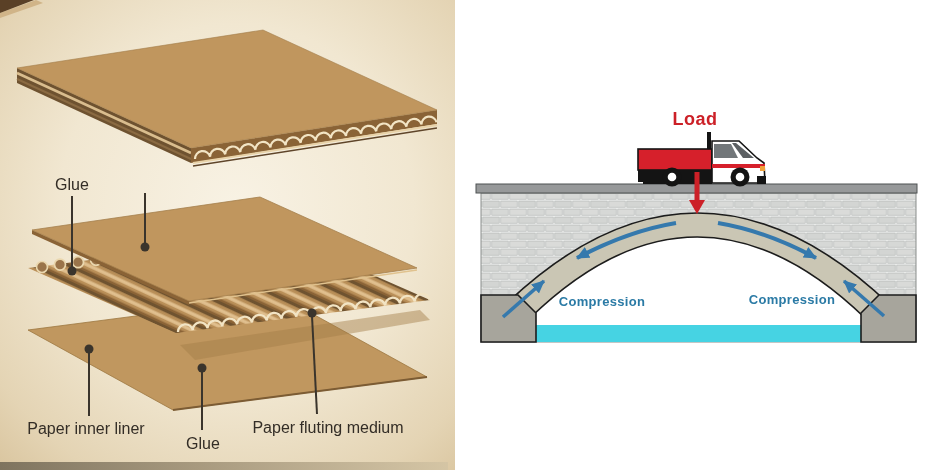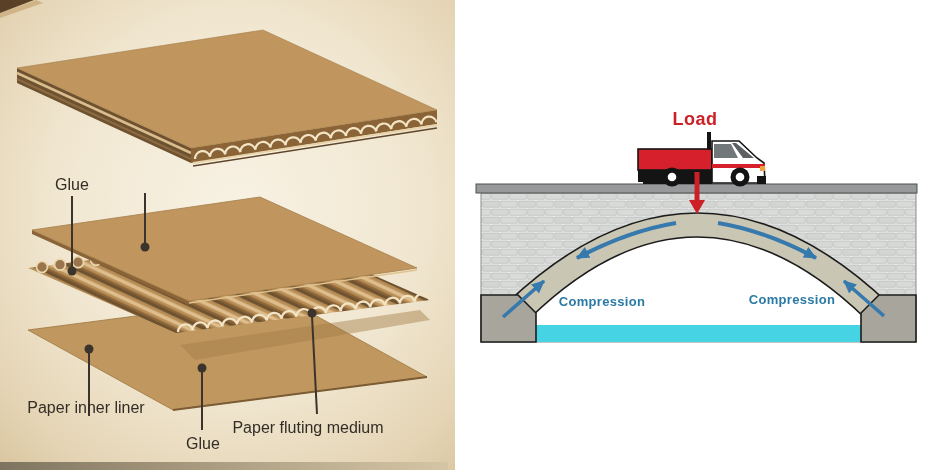--- a/index.html
+++ b/index.html
@@ -104,23 +104,23 @@
         <circle cx="145" cy="247" r="4.5"></circle>
         <circle cx="89" cy="349" r="4.5"></circle>
         <circle cx="202" cy="368" r="4.5"></circle>
         <circle cx="312" cy="313" r="4.5"></circle>
       </g>
 
       <rect x="0" y="462" width="448" height="8" fill="url(#bottomStrip)" opacity="0.85"></rect>
     </svg>
 
     <div class="lbl" style="left:72px;top:185px">Glue</div>
-    <div class="lbl" style="left:86px;top:408px">Paper inner liner</div>
+    <div class="lbl" style="left:86px;top:429px">Paper inner liner</div>
     <div class="lbl" style="left:203px;top:444px">Glue</div>
-    <div class="lbl" style="left:308px;top:428px">Paper fluting medium</div>
+    <div class="lbl" style="left:328px;top:428px">Paper fluting medium</div>
   </div>
 
   <div class="panel" id="right-panel">
     <svg width="488" height="470" viewBox="0 0 488 470">
       <defs>
         <pattern id="bricks" width="36" height="16" patternUnits="userSpaceOnUse">
           <rect width="36" height="16" fill="#f4f5f4"></rect>
           <g fill="#d6d8d6" stroke="#aeb2b0" stroke-width="0.6">
             <rect x="0.8" y="1" width="16.4" height="6.2"></rect>
             <rect x="18.8" y="1" width="16.4" height="6.2" fill="#dadbd9"></rect>

